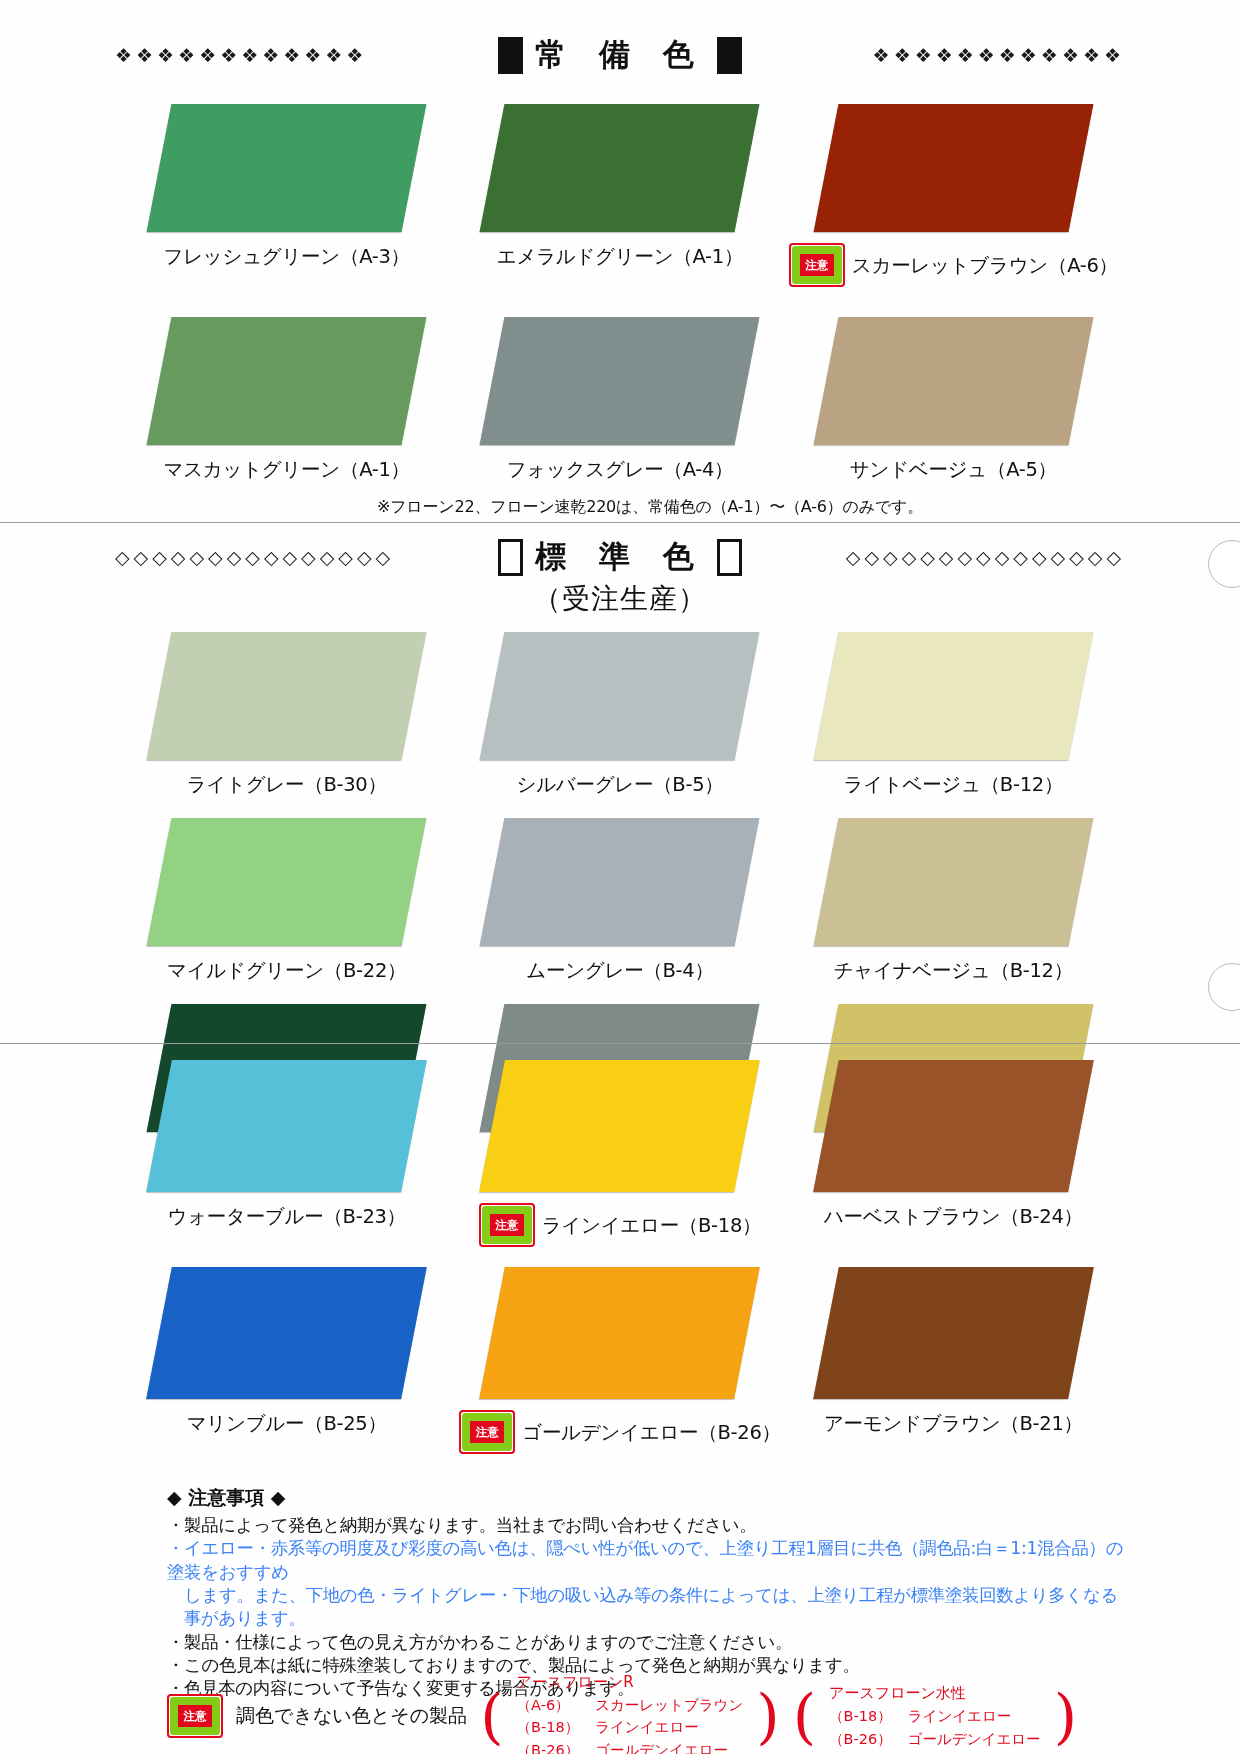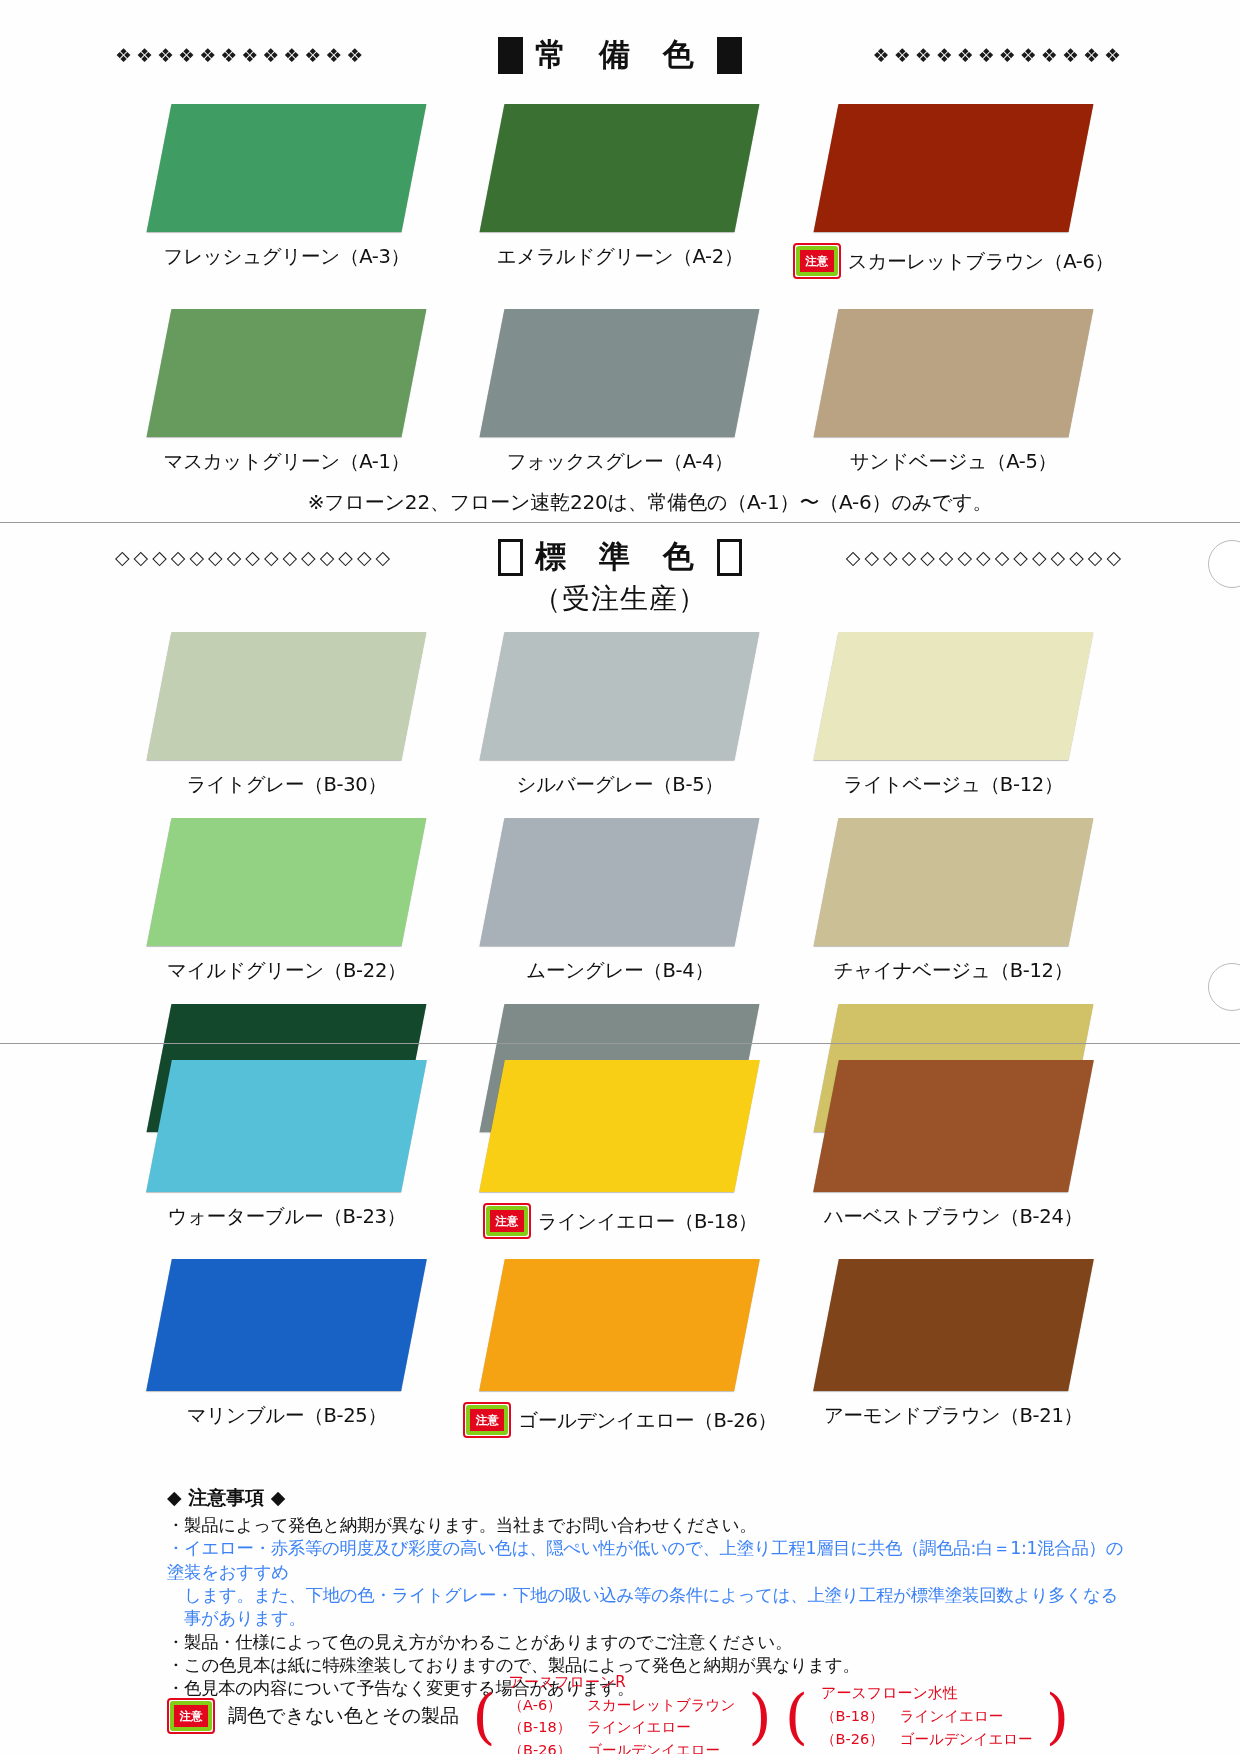--- a/index.html
+++ b/index.html
@@ -64,35 +64,35 @@
     margin-top:11px;
     font-size:19.5px;
     font-family:"DejaVu Sans","Liberation Sans",sans-serif;
     display:flex;align-items:center;gap:7px;
     white-space:nowrap;
     letter-spacing:-0.3px;
   }
   .cau{
     display:inline-flex;align-items:center;justify-content:center;
     width:34px;height:22px;
-    border:4px solid #84cc16;
+    border:8px solid #84cc16;
     background:#e2071c;
     color:#fff;font-size:11.5px;font-weight:700;
     border-radius:3px;
     font-family:"DejaVu Sans",sans-serif;
     letter-spacing:0;
     flex:none;
   }
   .cau-wrap{
     display:inline-flex;align-items:center;justify-content:center;
     border:2px solid #e2071c;border-radius:4px;padding:1px;background:#fff;flex:none;
   }
 
   .note-line{
-    text-align:center;font-size:20px;margin-top:14px;
+    text-align:center;font-size:16px;margin-top:14px;
     font-family:"DejaVu Sans",sans-serif;
     letter-spacing:-0.2px;
   }
 
   .rule{
     width:100%;height:0;border-top:1.5px solid #9a9a9a;
     margin:0;
   }
 
   
@@ -154,21 +154,21 @@
     <div class="grid" style="margin-top:28px;">
       <div class="cell">
         <div class="swatch" style="background:#3f9c62"></div>
         <div class="label">
             <span>フレッシュグリーン（A-3）</span>
           </div>
       </div>
       <div class="cell">
         <div class="swatch" style="background:#3a7132"></div>
         <div class="label">
-            <span>エメラルドグリーン（A-2）</span>
+            <span>エメラルドグリーン（A-1）</span>
           </div>
       </div>
       <div class="cell">
         <div class="swatch" style="background:#972206"></div>
         <div class="label">
           <span class="cau-wrap">
               <span class="cau">注意</span>
             </span>
           <span>スカーレットブラウン（A-6）</span>
         </div>

